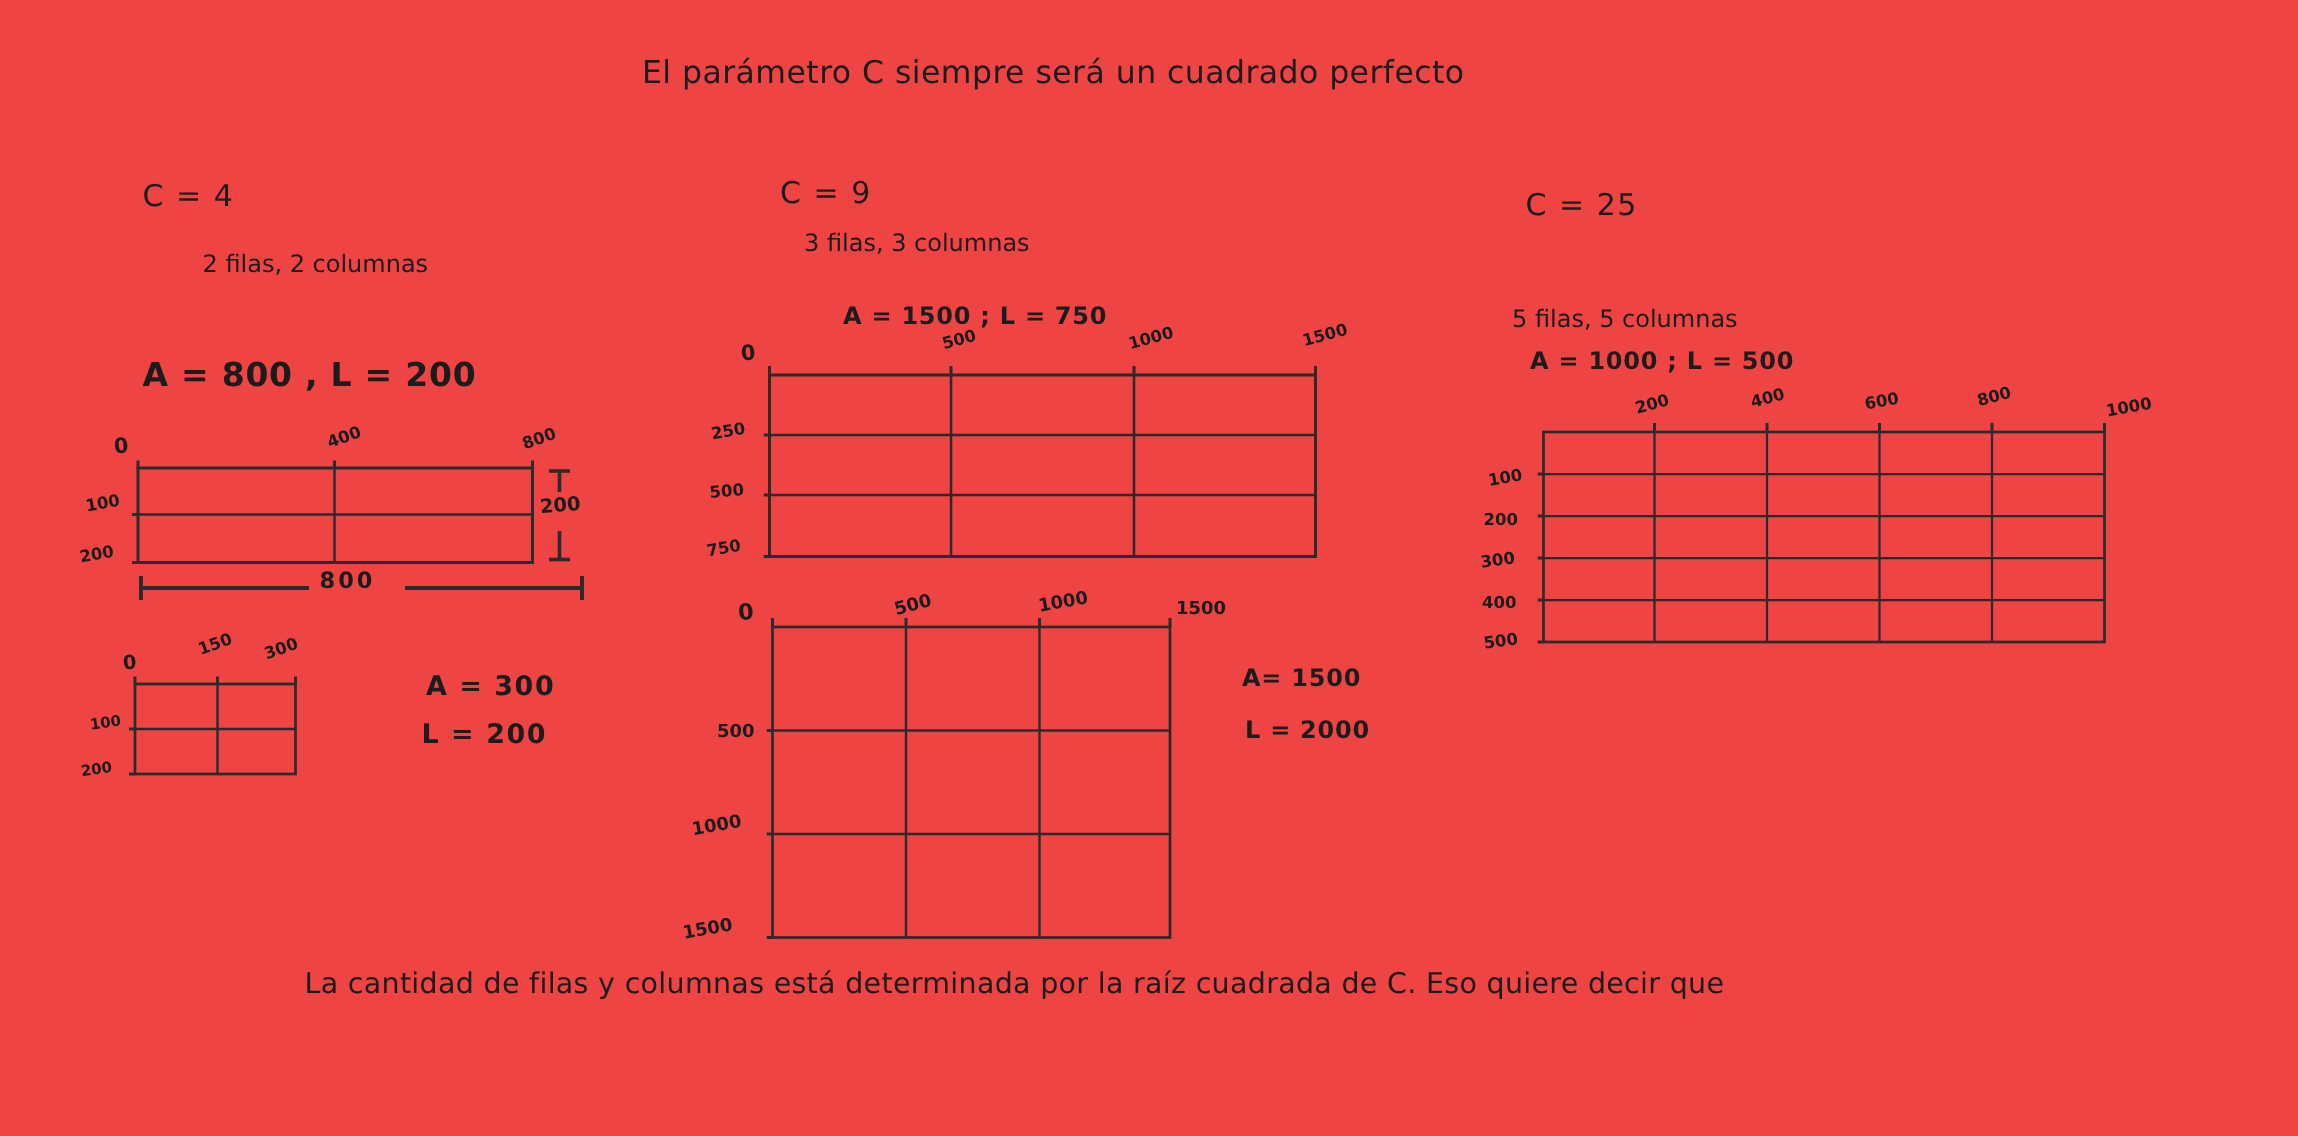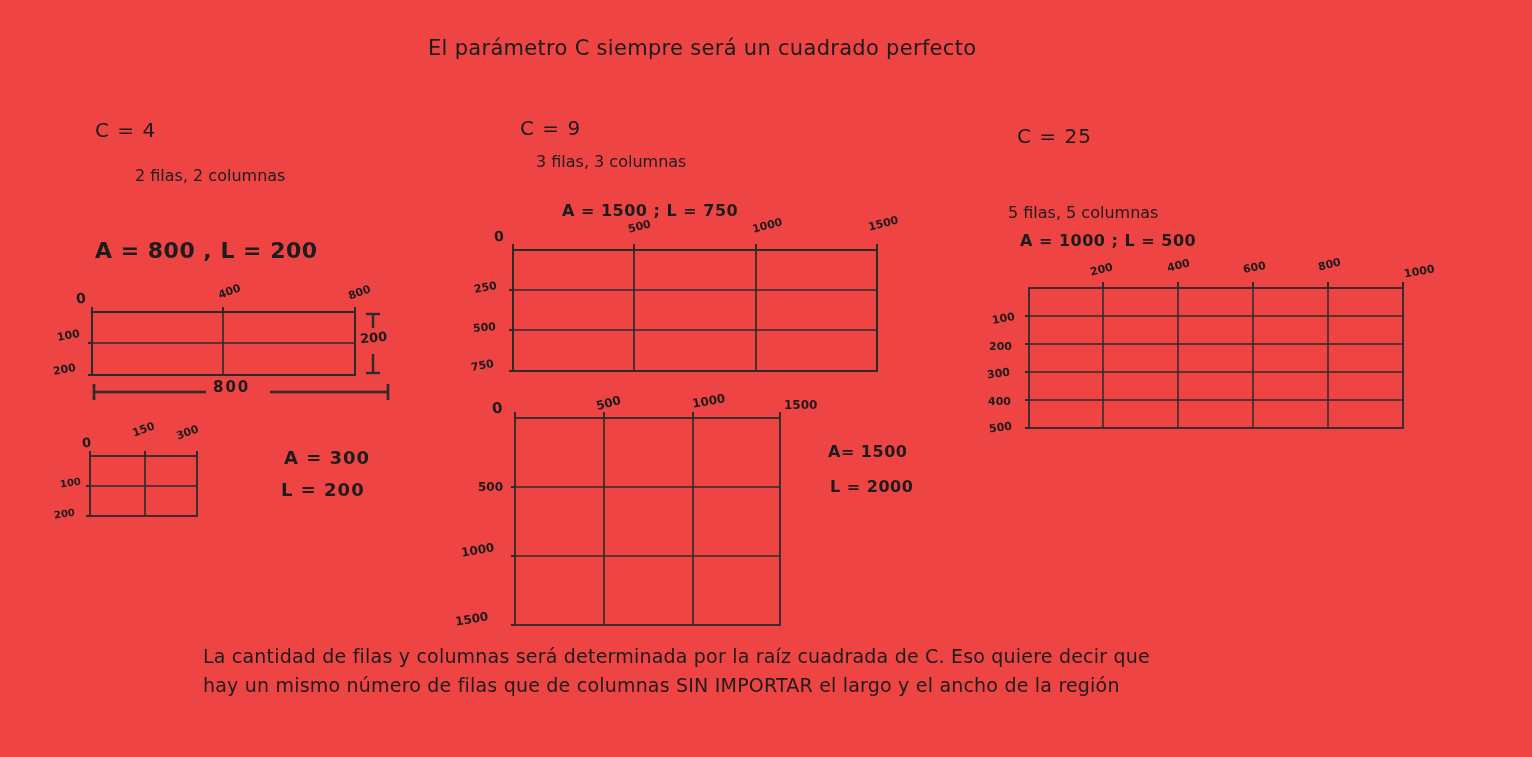--- a/index.html
+++ b/index.html
@@ -167,16 +167,15 @@
     <span class="abs tick r10" style="left:1243px;top:261px;">600</span>
     <span class="abs tick r15" style="left:1318px;top:258px;">800</span>
     <span class="abs tick r10" style="left:1404px;top:265px;">1000</span>
     <span class="abs tick r10" style="left:992px;top:312px;">100</span>
     <span class="abs tick" style="left:989px;top:340px;">200</span>
     <span class="abs tick r8" style="left:987px;top:367px;">300</span>
     <span class="abs tick" style="left:988px;top:395px;">400</span>
     <span class="abs tick r8" style="left:989px;top:421px;">500</span>
   </div>
 
-  <div class="abs footer" style="left:203px;top:645px;">La cantidad de filas y columnas será determinada por la raíz cuadrada de C. Eso quiere decir que</div>
-  <div class="abs footer" style="left:203px;top:674px;">hay un mismo número de filas que de columnas SIN IMPORTAR el largo y el ancho de la región</div>
+  <div class="abs footer" style="left:203px;top:645px;">La cantidad de filas y columnas está determinada por la raíz cuadrada de C. Eso quiere decir que</div>
 
 </div>
 
 </body></html>

